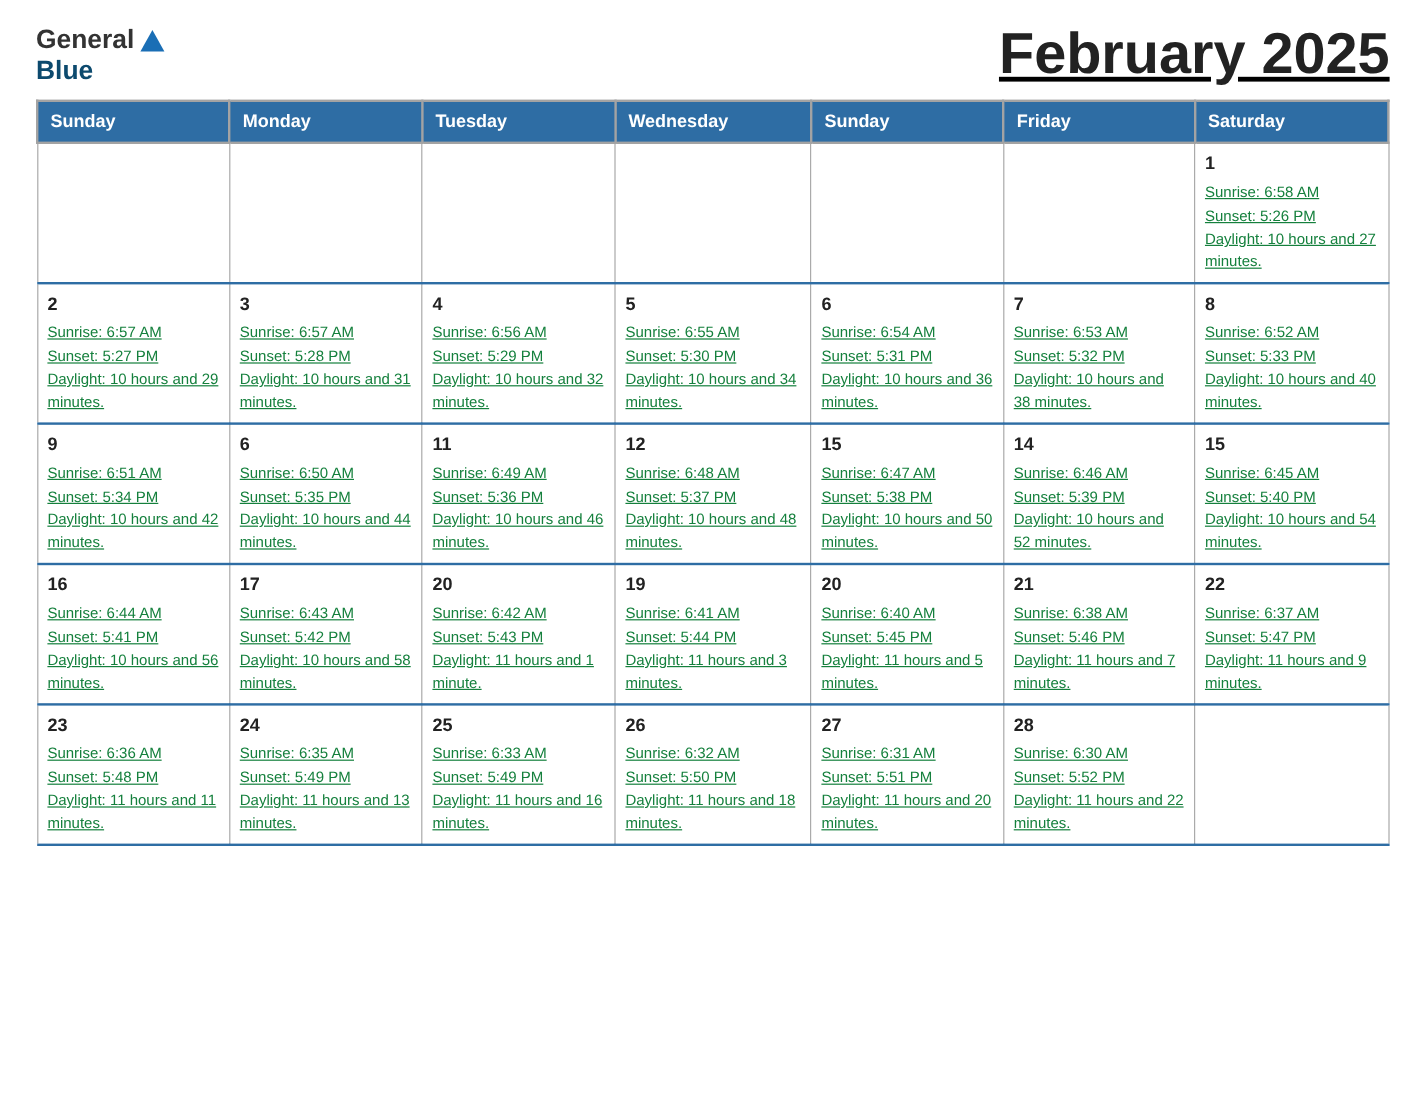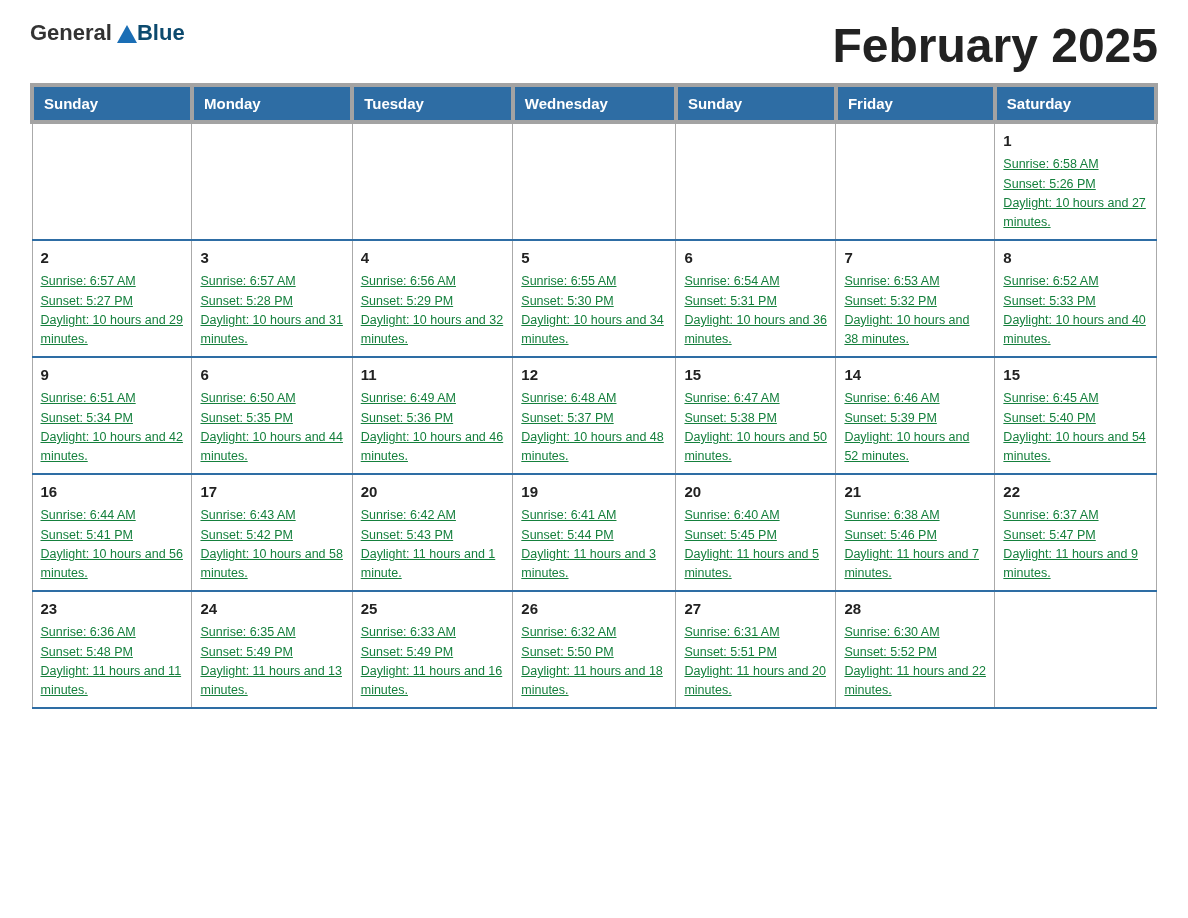--- a/index.html
+++ b/index.html
@@ -11,20 +11,21 @@
       min-height: 918px;
     }
     .header {
       display: flex;
       justify-content: space-between;
       align-items: flex-start;
       margin-bottom: 10px;
     }
     .logo {
       display: flex;
+      flex-direction: column;
       align-items: flex-start;
     }
     .logo-general {
       font-size: 22px;
       font-weight: bold;
       color: #333;
       display: flex;
       align-items: center;
       gap: 2px;
     }
@@ -37,20 +38,21 @@
       display: inline-block;
       margin-left: 3px;
       margin-bottom: -2px;
     }
     .logo-blue {
       font-size: 22px;
       font-weight: bold;
       color: #0c4a6e;
     }
     .title-section {
+      text-decoration: underline;
     }
     .month-title {
       font-size: 48px;
       font-weight: bold;
       color: #222;
       line-height: 1.1;
     }
     .location {
       font-size: 20px;
       color: #444;
@@ -61,21 +63,21 @@
       border-collapse: collapse;
       margin-top: 10px;
     }
     .calendar thead th {
       background-color: #2e6da4;
       color: #fff;
       font-size: 15px;
       font-weight: bold;
       padding: 8px 10px;
       text-align: left;
-      border: 4px solid #a3a3a3;
+      border: 2px solid #a3a3a3;
     }
     .calendar tbody td {
       vertical-align: top;
       border: 1px solid #aaa;
       padding: 6px 8px;
       width: 170px;
       min-height: 90px;
       font-size: 12.5px;
       color: #222;
       line-height: 1.5;

